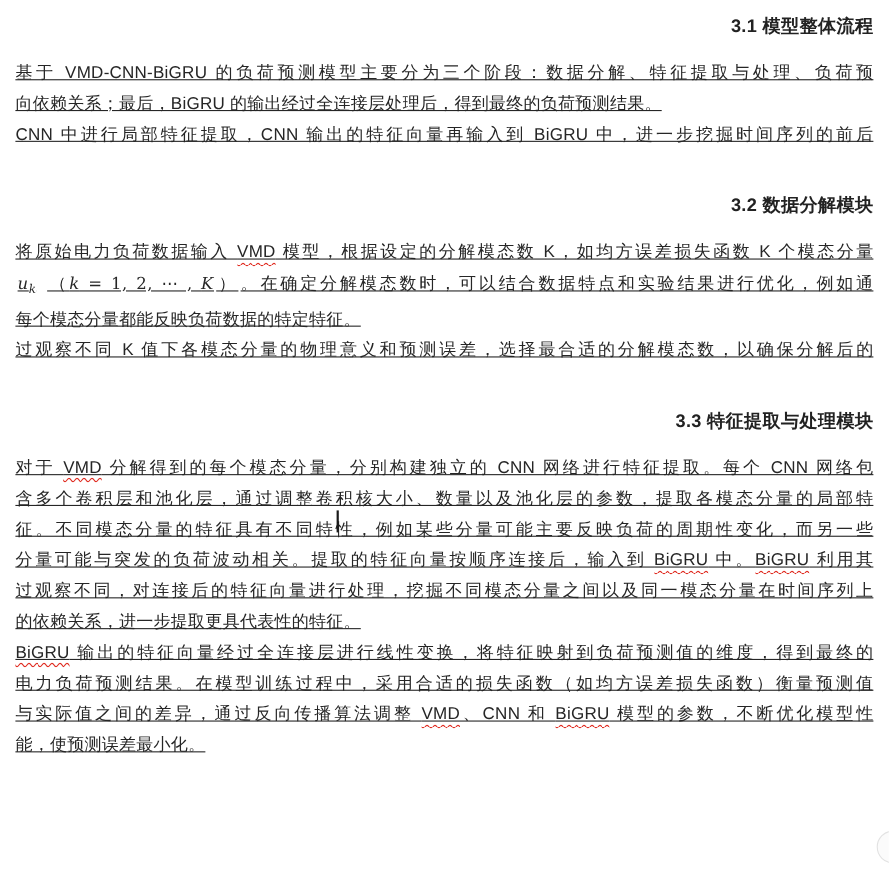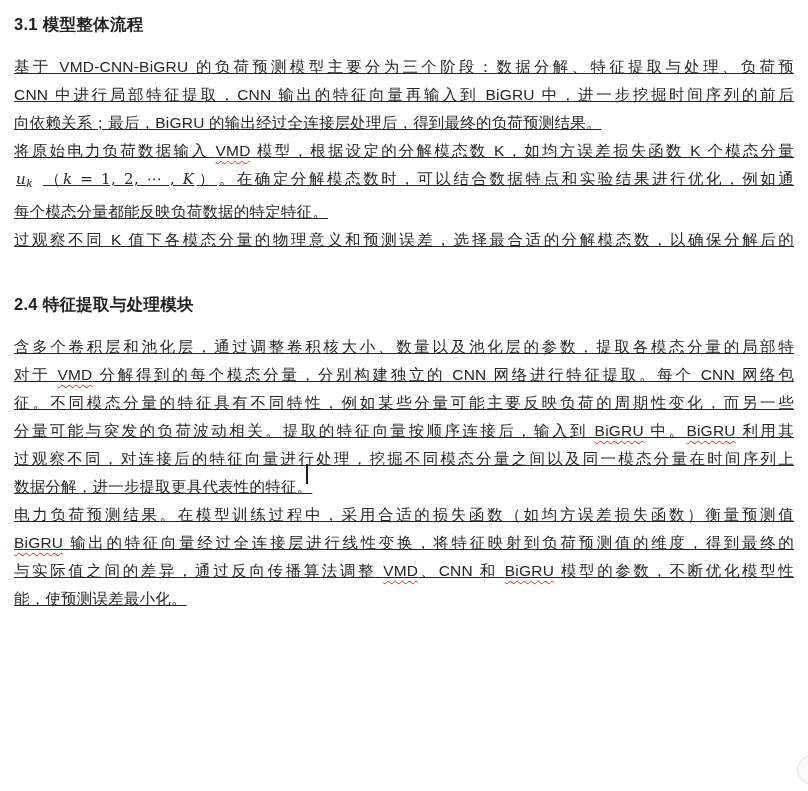--- a/index.html
+++ b/index.html
@@ -6,21 +6,21 @@
   body {
     width: 808px; height: 791px; overflow: hidden;
     background: #ffffff;
     font-family: "Liberation Sans", "DejaVu Sans", sans-serif;
     color: #262626;
     position: relative;
   }
   .doc { padding: 10px 14px 0 14px; position: relative; }
   .heading {
     font-size: 16.5px; font-weight: 700; line-height: 24px;
-    margin: 38px 0 17px 0; letter-spacing: 0.3px; color: #222222;
+    margin: 38px 0 17px 0; letter-spacing: 0.3px; color: #222222; text-align: right;
   }
   .heading:first-child { margin-top: 2px; }
   .para { font-size: 15.5px; text-decoration: underline; }
   .line {
     line-height: 28px;
     text-align: justify; text-align-last: justify;
     letter-spacing: 0.2px;
     min-height: 28px;
   }
   .line.last { text-align: left; text-align-last: left; }
@@ -41,39 +41,40 @@
     box-sizing: border-box;
   }
 </style>
 </head>
 <body>
 
 <div class="doc">
     <h2 class="heading">3.1 模型整体流程</h2>
     <div class="para">
       <div class="line"><span class="seg">基于 VMD-CNN-BiGRU 的负荷预测模型主要分为三个阶段：数据分解、特征提取与处理、负荷预</span></div>
+      <div class="line last"><span class="seg">向依赖关系；最后，BiGRU 的输出经过全连接层处理后，得到最终的负荷预测结果。</span></div>
       <div class="line"><span class="seg">CNN 中进行局部特征提取，CNN 输出的特征向量再输入到 BiGRU 中，进一步挖掘时间序列的前后</span></div>
-      <div class="line last"><span class="seg">向依赖关系；最后，BiGRU 的输出经过全连接层处理后，得到最终的负荷预测结果。</span></div>
     </div>
+    <h2 class="heading">3.2 数据分解模块</h2>
     <div class="para">
       <div class="line"><span class="seg">将原始电力负荷数据输入 </span><span class="seg misspell" style="text-decoration-color: rgb(224, 43, 32);">VMD</span><span class="seg"> 模型，根据设定的分解模态数 K，如均方误差损失函数 K 个模态分量</span></div>
       <div class="line"><span class="seg m mi" style="margin-left: 2px;">u</span><span class="seg m msub">k</span><span class="seg m" style="margin-left: 10px;">（</span><span class="seg m mi">k</span><span class="seg m"> = 1, 2, ⋯ , </span><span class="seg m mi">K</span><span class="seg m" style="margin-left: 2px;">）</span><span class="seg" style="margin-left: 2px;">。在确定分解模态数时，可以结合数据特点和实验结果进行优化，例如通</span></div>
       <div class="line last"><span class="seg">每个模态分量都能反映负荷数据的特定特征。</span></div>
       <div class="line"><span class="seg">过观察不同 K 值下各模态分量的物理意义和预测误差，选择最合适的分解模态数，以确保分解后的</span></div>
     </div>
-    <h2 class="heading">2.4 特征提取与处理模块</h2>
+    <h2 class="heading">3.3 特征提取与处理模块</h2>
     <div class="para">
+      <div class="line"><span class="seg">对于 </span><span class="seg misspell" style="text-decoration-color: rgb(224, 43, 32);">VMD</span><span class="seg"> 分解得到的每个模态分量，分别构建独立的 CNN 网络进行特征提取。每个 CNN 网络包</span></div>
       <div class="line"><span class="seg">含多个卷积层和池化层，通过调整卷积核大小、数量以及池化层的参数，提取各模态分量的局部特</span></div>
-      <div class="line"><span class="seg">对于 </span><span class="seg misspell" style="text-decoration-color: rgb(224, 43, 32);">VMD</span><span class="seg"> 分解得到的每个模态分量，分别构建独立的 CNN 网络进行特征提取。每个 CNN 网络包</span></div>
       <div class="line"><span class="seg">征。不同模态分量的特征具有不同特性，例如某些分量可能主要反映负荷的周期性变化，而另一些</span></div>
       <div class="line"><span class="seg">分量可能与突发的负荷波动相关。提取的特征向量按顺序连接后，输入到 </span><span class="seg misspell" style="text-decoration-color: rgb(224, 43, 32);">BiGRU</span><span class="seg"> 中。</span><span class="seg misspell" style="text-decoration-color: rgb(224, 43, 32);">BiGRU</span><span class="seg"> 利用其</span></div>
       <div class="line"><span class="seg">过观察不同，对连接后的特征向量进行处理，挖掘不同模态分量之间以及同一模态分量在时间序列上</span></div>
-      <div class="line last"><span class="seg">数据分解，进一步提取更具代表性的特征。</span></div>
+      <div class="line last"><span class="seg">的依赖关系，进一步提取更具代表性的特征。</span></div>
     </div>
     <div class="para">
+      <div class="line"><span class="seg misspell" style="text-decoration-color: rgb(224, 43, 32);">BiGRU</span><span class="seg"> 输出的特征向量经过全连接层进行线性变换，将特征映射到负荷预测值的维度，得到最终的</span></div>
       <div class="line"><span class="seg">电力负荷预测结果。在模型训练过程中，采用合适的损失函数（如均方误差损失函数）衡量预测值</span></div>
-      <div class="line"><span class="seg misspell" style="text-decoration-color: rgb(224, 43, 32);">BiGRU</span><span class="seg"> 输出的特征向量经过全连接层进行线性变换，将特征映射到负荷预测值的维度，得到最终的</span></div>
       <div class="line"><span class="seg">与实际值之间的差异，通过反向传播算法调整 </span><span class="seg misspell" style="text-decoration-color: rgb(224, 43, 32);">VMD</span><span class="seg">、CNN 和 </span><span class="seg misspell" style="text-decoration-color: rgb(224, 43, 32);">BiGRU</span><span class="seg"> 模型的参数，不断优化模型性</span></div>
       <div class="line last"><span class="seg">能，使预测误差最小化。</span></div>
     </div>
   </div>
 <div class="caret" style="left: 306px; top: 464px; height: 20px;"></div>
 <div class="fab" style="left: 797px; top: 755px; width: 30px; height: 30px;"></div>
 
 </body></html>

